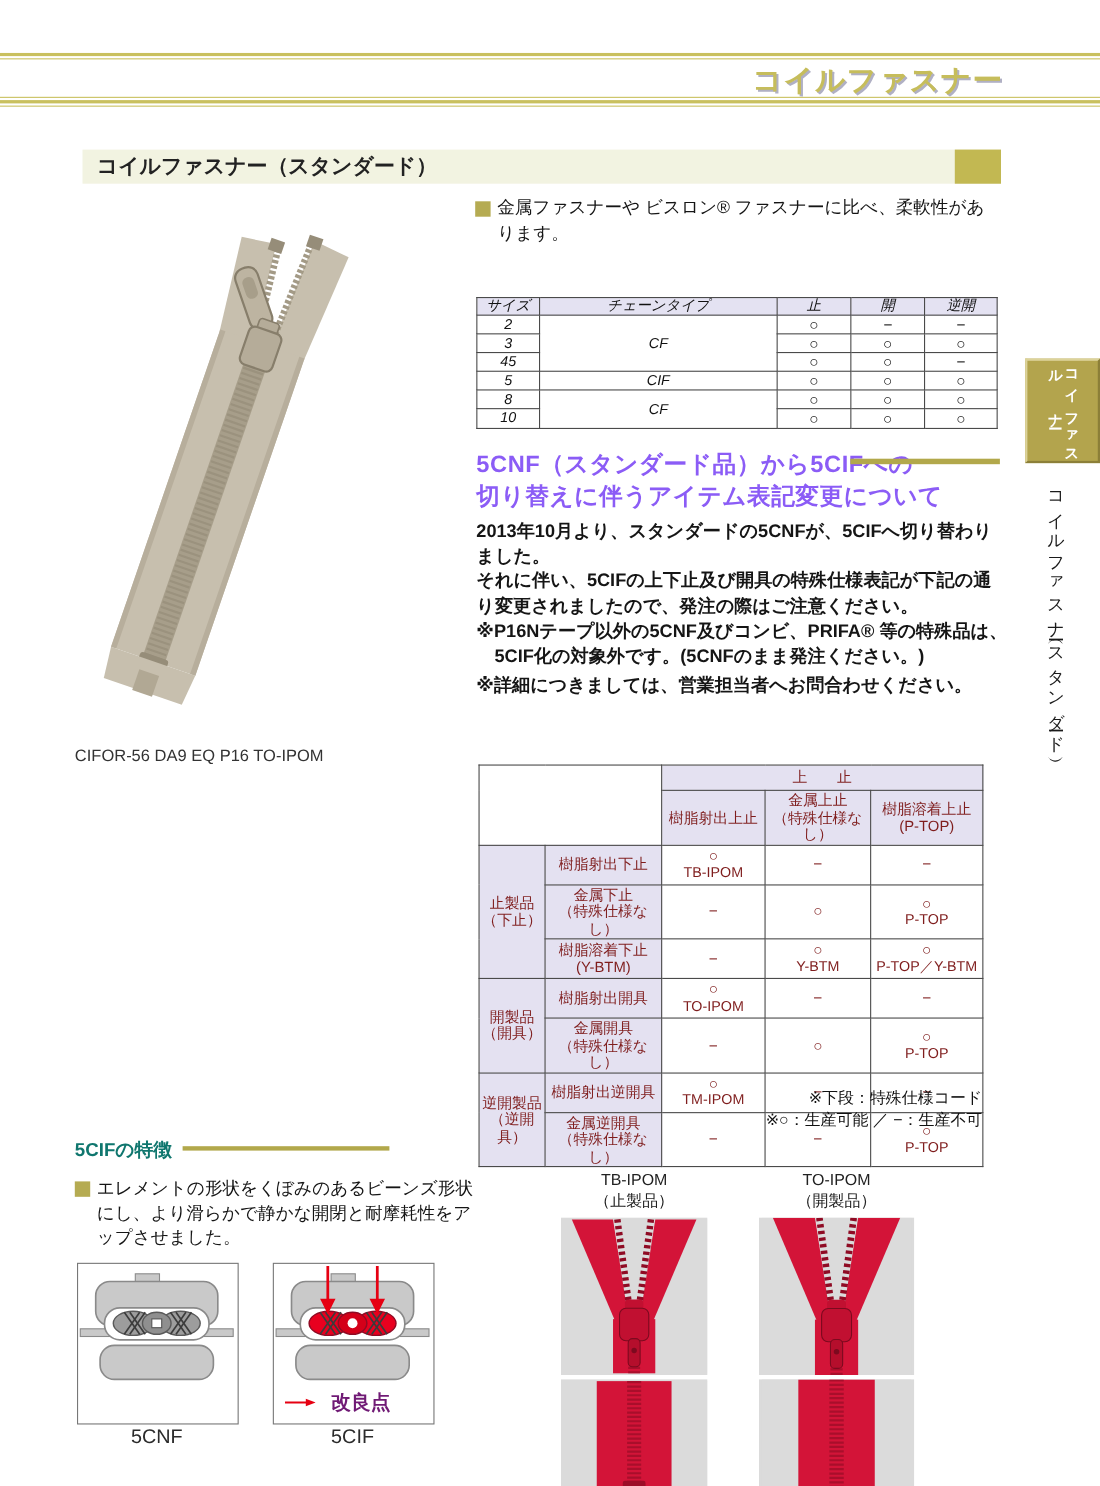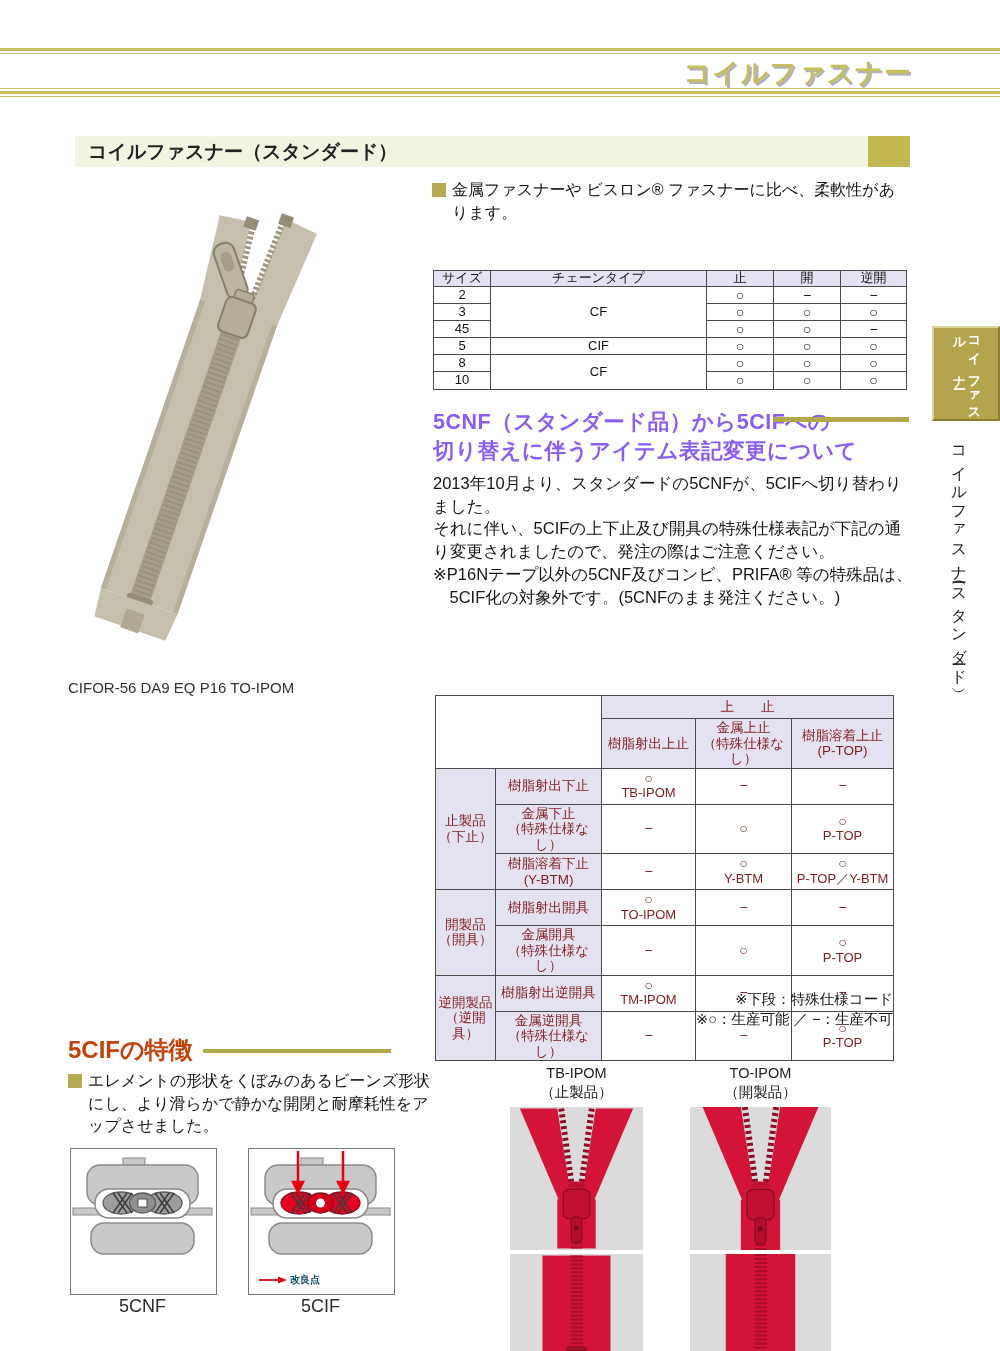--- a/index.html
+++ b/index.html
@@ -19,21 +19,21 @@
   .section-bar .sq{position:absolute;right:0;top:0;width:42px;height:31px;background:#c2b852;}
 
   
   .bullets{position:absolute;left:432px;top:131px;width:478px;}
   .bullet{position:relative;padding-left:20px;font-size:16px;line-height:1.42;color:#151515;margin-bottom:7px;}
   .bullet .bsq{position:absolute;left:0;top:4px;width:14px;height:14px;background:#b5ab52;}
 
   
   table{border-collapse:collapse;table-layout:fixed;}
   .size-table{position:absolute;left:433px;top:222px;width:473px;font-size:13px;color:#111;}
-  .size-table th,.size-table td{border:1px solid #4a4a4a;text-align:center;padding:0 2px;height:15px;line-height:1.15;font-weight:normal;}
+  .size-table th,.size-table td{border:1px solid #4a4a4a;text-align:center;padding:0 2px;height:15px;line-height:1.15;font-weight:normal;font-style:italic;}
   .size-table thead th{background:#e4e2f2;}
   .size-table td.mark{font-size:14px;}
 
   .code-table{position:absolute;left:435px;top:647px;width:458px;font-size:13.5px;color:#7f1d1d;}
   .code-table th,.code-table td{border:1px solid #4a4a4a;text-align:center;vertical-align:middle;
       padding:1px 2px;font-weight:normal;line-height:1.15;}
   .code-table .lav{background:#e4e1f1;}
   .code-table .blank{background:#fff;}
   .code-table .pre{white-space:pre-line;}
   .code-table tbody td{height:33px;}
@@ -44,34 +44,34 @@
 
   
   .gold-h1{position:absolute;left:433px;top:360px;width:476px;font-size:21.5px;font-weight:bold;
            color:#8b5cf6;line-height:1.33;letter-spacing:0.5px;}
   .gold-h1 .bar{position:absolute;top:9px;right:0;width:136px;height:5px;background:#b2a84b;}
   .gold-h2{position:absolute;left:433px;top:613px;color:#b2a84b;font-weight:bold;white-space:nowrap;}
   .gold-h2 .big{font-size:21px;}
   .gold-h2 .small{font-size:17.5px;}
   .gold-h2 .bar{display:inline-block;width:44px;height:5px;background:#b2a84b;margin-left:8px;vertical-align:5px;}
 
-  .para{position:absolute;left:433px;width:478px;font-size:16.5px;line-height:1.42;color:#151515;}
+  .para{position:absolute;left:433px;width:478px;font-size:16.5px;line-height:1.42;color:#151515;font-weight:bold;}
   .hang{padding-left:1em;text-indent:-1em;}
 
   .caption{position:absolute;left:68px;top:631px;font-size:15px;color:#333;}
 
   
-  .feat-h{position:absolute;left:68px;top:986px;color:#c2410c;font-weight:bold;font-size:24px;white-space:nowrap;}
+  .feat-h{position:absolute;left:68px;top:986px;color:#0f766e;font-weight:bold;font-size:17px;white-space:nowrap;}
   .feat-h .bar{display:inline-block;width:188px;height:4px;background:#b2a84b;margin-left:10px;vertical-align:5px;}
   .feat-bullet{position:absolute;left:68px;top:1022px;width:348px;}
 
   .diagram-box{position:absolute;width:145px;height:145px;background:#fff;border:1px solid #777;}
   .diagram-label{position:absolute;top:1248px;width:145px;text-align:center;font-size:18px;color:#2b2b2b;}
-  .legend{position:absolute;left:10px;bottom:7px;display:flex;align-items:center;gap:3px;
-          font-size:10px;font-weight:bold;color:#0c4a6e;}
+  .legend{position:absolute;left:10px;bottom:7px;display:flex;align-items:center;gap:14px;
+          font-size:18px;font-weight:bold;color:#701a75;}
 
   
   .photo-label{position:absolute;top:1016px;text-align:center;font-size:14.5px;line-height:1.3;color:#222;}
   .photo{position:absolute;background:#dbdbdb;}
 
   
   .side-tab{position:absolute;left:932px;top:278px;width:68px;height:95px;background:#b3a44d;
             border:2px solid;border-color:#dcd39a #8c7f38 #8c7f38 #dcd39a;box-sizing:border-box;
             writing-mode:vertical-rl;display:flex;justify-content:center;align-items:center;
             color:#fff;font-size:13px;font-weight:bold;line-height:1.15;letter-spacing:1px;}
@@ -192,20 +192,21 @@
   </table>
 
   <div class="gold-h1">
     <div>5CNF（スタンダード品）から5CIFへの</div>
     <div>切り替えに伴うアイテム表記変更について</div>
     <div class="bar"></div>
   </div>
   <div class="para" style="top:424px;">2013年10月より、スタンダードの5CNFが、5CIFへ切り替わりました。</div>
   <div class="para" style="top:469px;">それに伴い、5CIFの上下止及び開具の特殊仕様表記が下記の通り変更されましたので、発注の際はご注意ください。</div>
   <div class="para hang" style="top:515px;">※P16Nテープ以外の5CNF及びコンビ、PRIFA® 等の特殊品は、5CIF化の対象外です。(5CNFのまま発注ください。)</div>
+  <div class="para hang" style="top:564px;">※詳細につきましては、営業担当者へお問合わせください。</div>
 
 
   <table class="code-table">
     <colgroup>
         <col style="width:60px">
         <col style="width:106px">
         <col style="width:94px">
         <col style="width:96px">
         <col style="width:102px">
       </colgroup>

